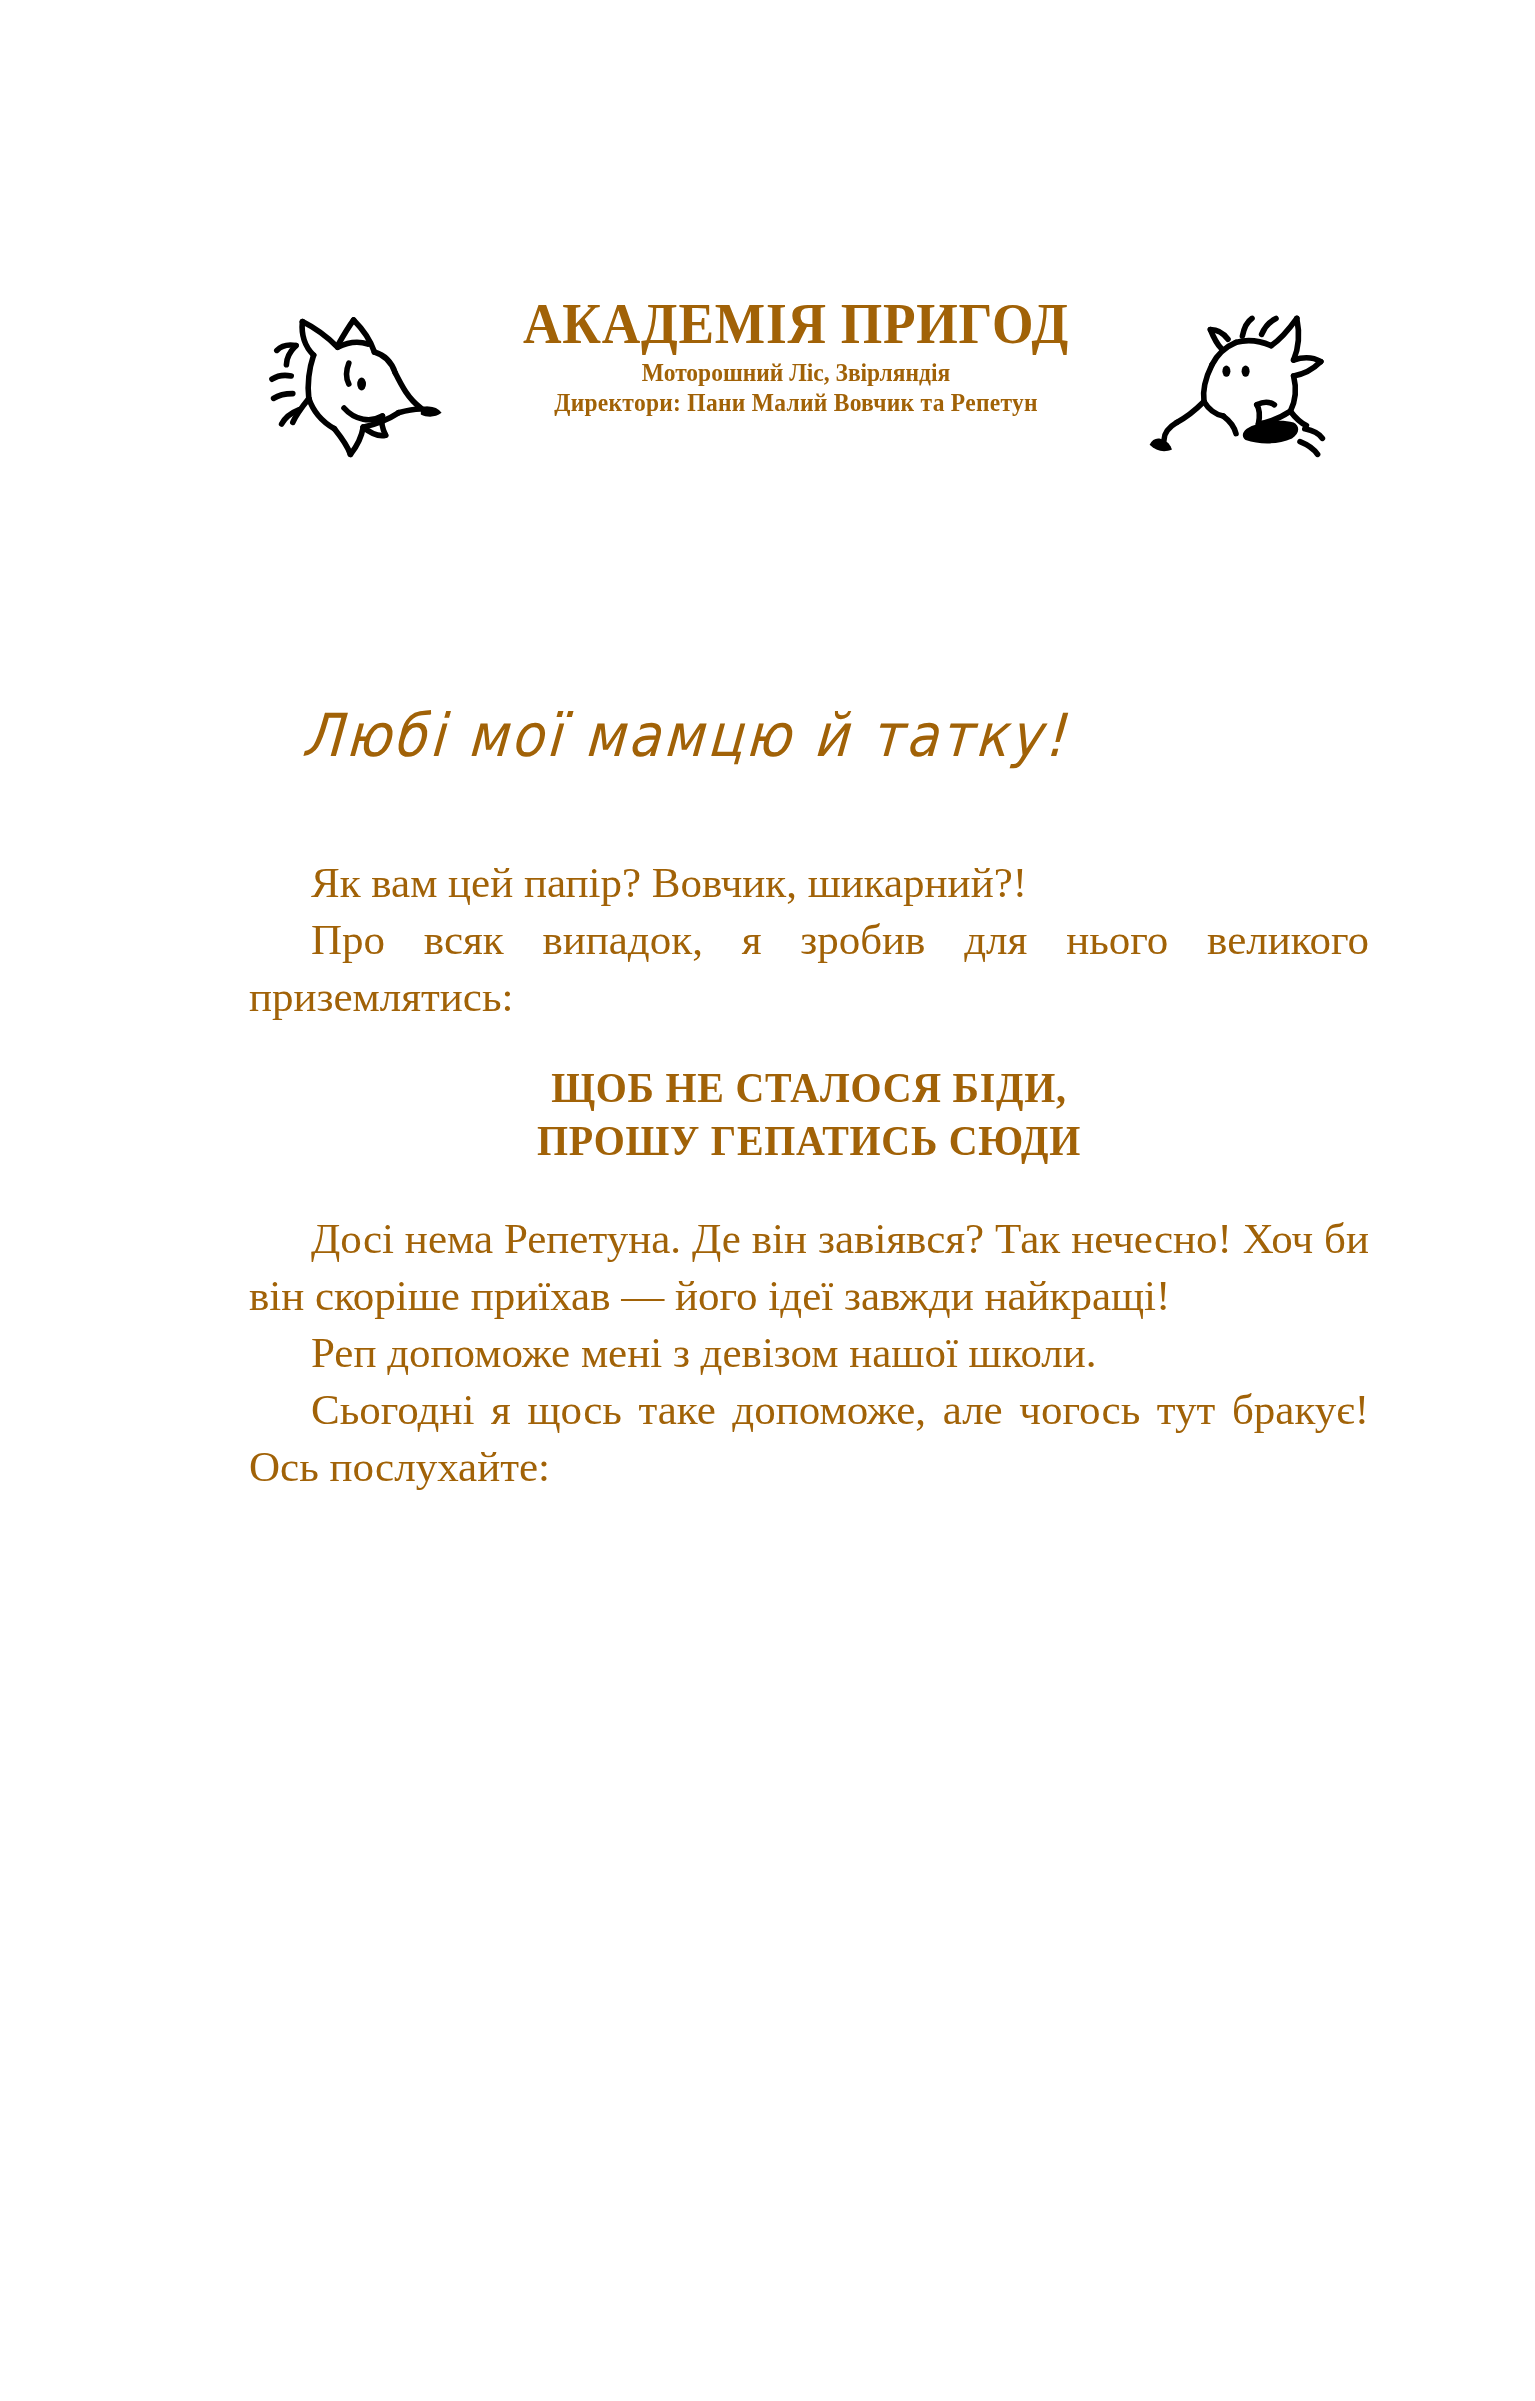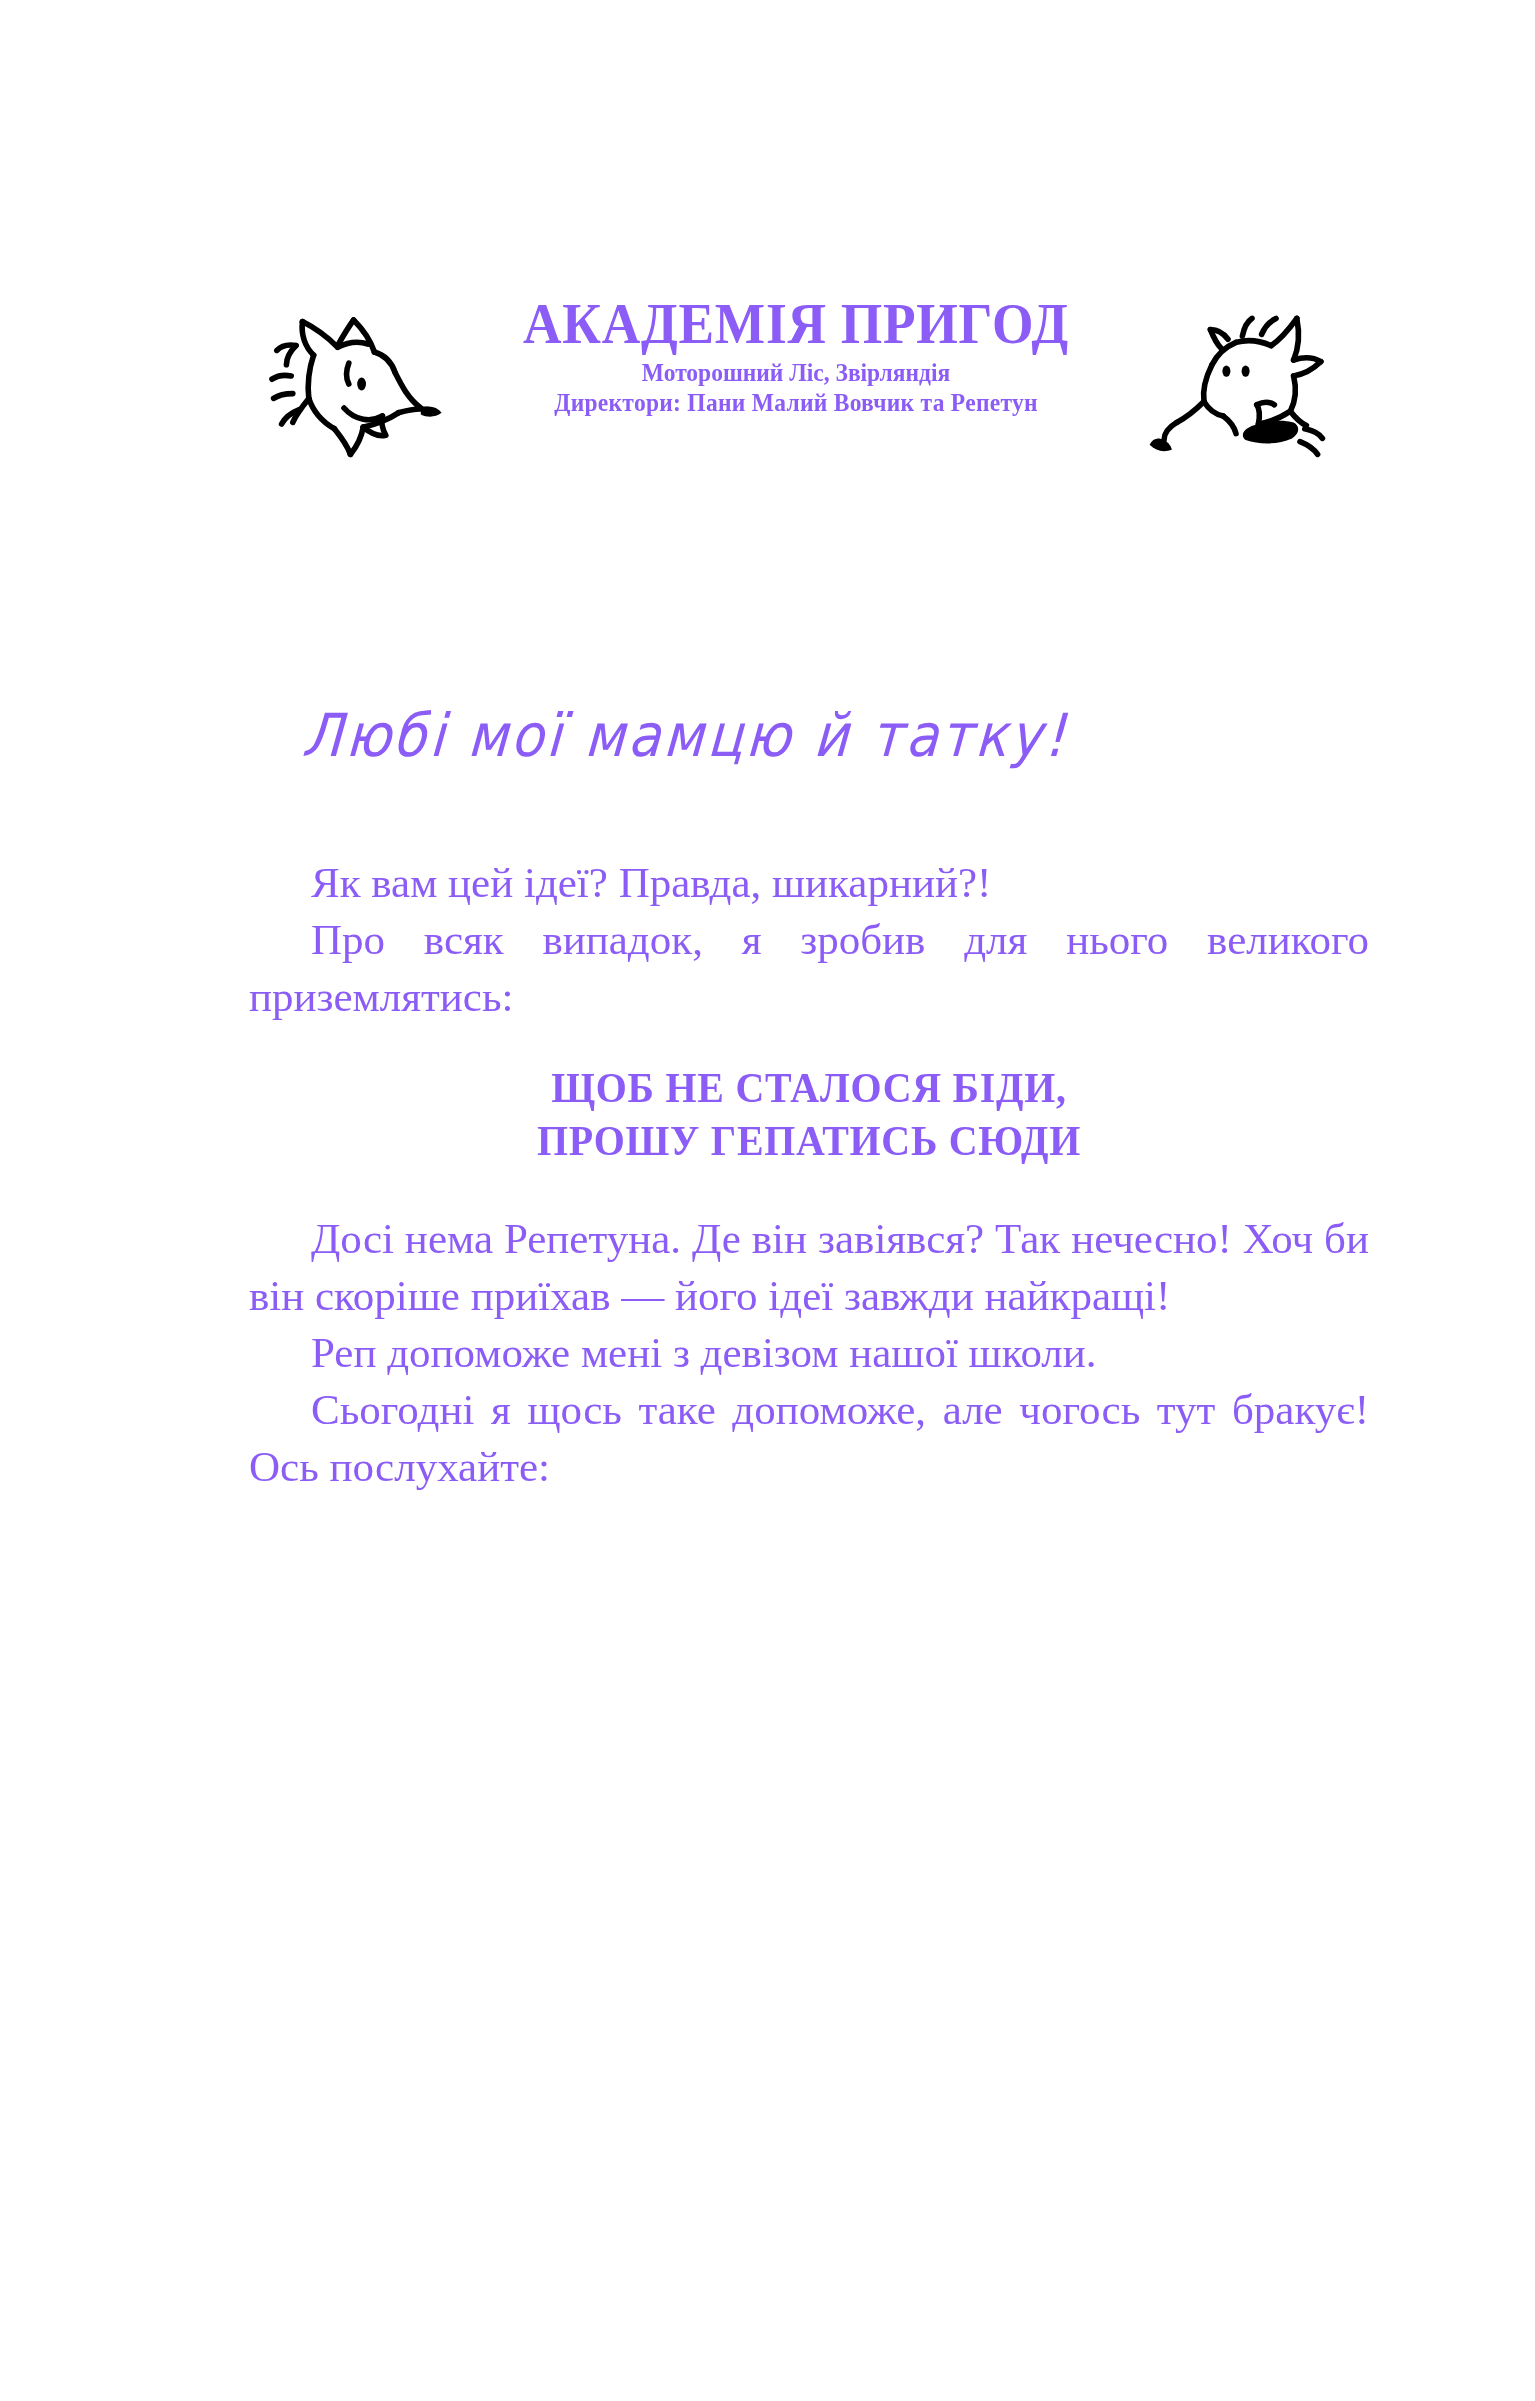--- a/index.html
+++ b/index.html
@@ -7,21 +7,21 @@
     padding: 0;
     background: #ffffff;
   }
   .page {
     position: relative;
     width: 1535px;
     height: 1925px;
     background: #ffffff;
     overflow: hidden;
     font-family: "Liberation Serif", "DejaVu Serif", serif;
-    color: #8b5cf6;
+    color: #a16207;
   }
 
   
   .letterhead {
     position: absolute;
     left: 264px;
     top: 292px;
     width: 1064px;
     height: 200px;
   }
@@ -217,21 +217,21 @@
         <ellipse cx="108" cy="94" rx="5" ry="7" fill="#000"></ellipse>
         <ellipse cx="132" cy="94" rx="5" ry="7" fill="#000"></ellipse>
       </svg>
     </div>
   </div>
 
   <div class="greeting">Любі мої мамцю й татку!</div>
 
   <div class="body-block">
 
-    <p class="para"><span class="ind"></span><span>Як вам цей ідеї? Правда, шикарний?!</span></p>
+    <p class="para"><span class="ind"></span><span>Як вам цей папір? Вовчик, шикарний?!</span></p>
 
 
     <p class="para"><span class="ind"></span><span>Про всяк випадок, я зробив для нього великого приземлятись:</span></p>
 
     <div class="banner">
       <div>ЩОБ НЕ СТАЛОСЯ БІДИ,</div>
       <div>ПРОШУ ГЕПАТИСЬ СЮДИ</div>
     </div>
 
     <p class="para"><span class="ind"></span><span>Досі нема Репетуна. Де він завіявся? Так нечесно! Хоч би він скоріше приїхав — його ідеї завжди найкращі!</span></p>

